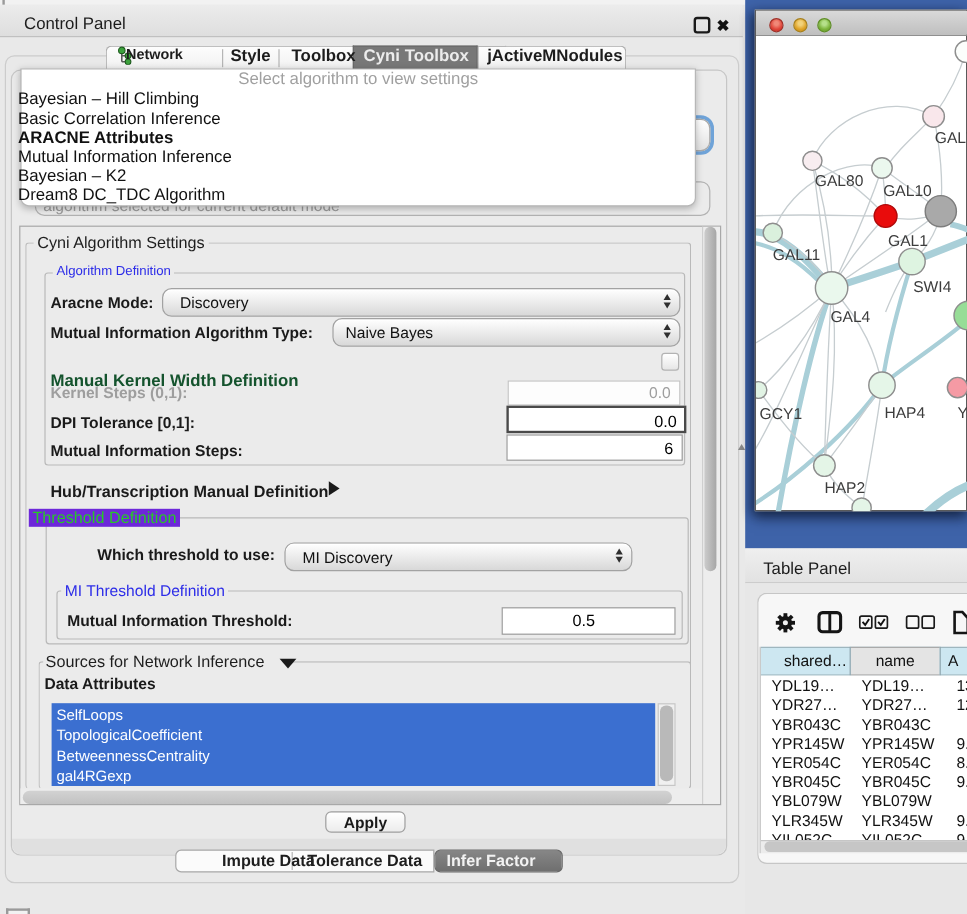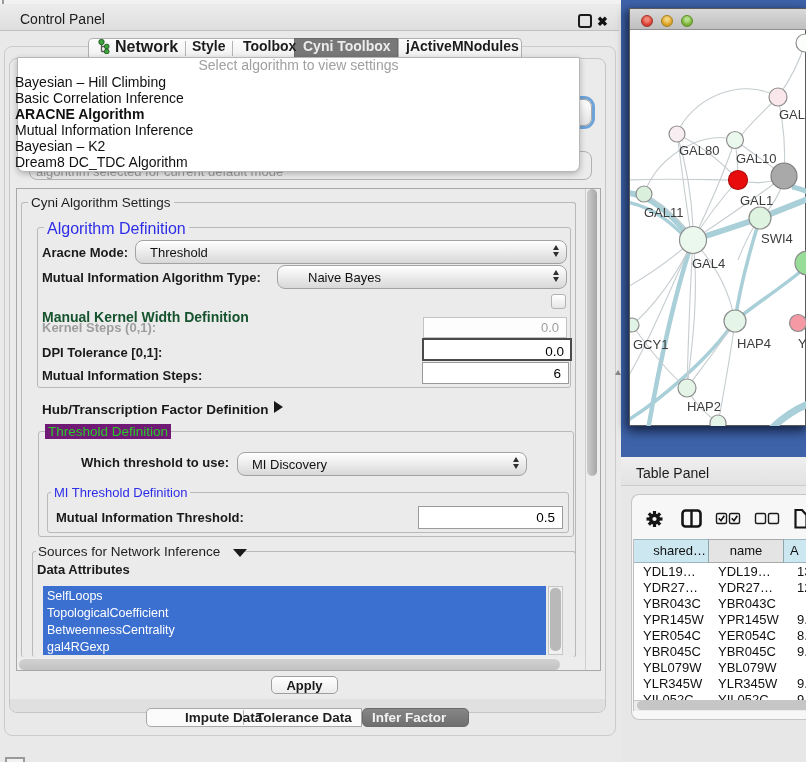--- a/index.html
+++ b/index.html
@@ -36,101 +36,101 @@
 
   <div class="abs" style="left:185px;top:41px;width:1px;height:15px;background:#b5b5b5;"></div>
   <div class="abs" style="left:232px;top:41px;width:1px;height:15px;background:#b5b5b5;"></div>
 
   <svg class="abs" style="left:97px;top:38px;" width="14" height="16">
     <path d="M 4.5 5 L 4.5 13.5 M 4.5 8.5 L 9 8.5 M 4.5 13.5 L 9 13.5" fill="none" stroke="#5a5a5a" stroke-width="1.3"></path>
     <circle cx="4.5" cy="4" r="2.7" fill="#3da23d" stroke="#1f5c1f" stroke-width="0.9"></circle>
     <circle cx="9.7" cy="8.5" r="2.4" fill="#3da23d" stroke="#1f5c1f" stroke-width="0.9"></circle>
     <circle cx="9.7" cy="13.5" r="2.4" fill="#3da23d" stroke="#1f5c1f" stroke-width="0.9"></circle>
   </svg>
-  <div class="abs b" style="left:115px;top:38px;font-size:16px;color:#1c1c1c;">Network</div>
+  <div class="abs b" style="left:105px;top:38px;font-size:12px;color:#1c1c1c;">Network</div>
   <div class="abs b" style="left:192px;top:38px;font-size:14px;color:#1c1c1c;">Style</div>
   <div class="abs b" style="left:243px;top:38px;font-size:14px;color:#1c1c1c;">Toolbox</div>
   <div class="abs b" style="left:303px;top:38px;font-size:14px;color:#ececec;">Cyni Toolbox</div>
   <div class="abs b" style="left:406px;top:38px;font-size:14px;color:#1c1c1c;">jActiveMNodules</div>
 </div>
 
 <div class="abs" style="left:29px;top:99px;width:563px;height:27px;border-radius:8px;background:linear-gradient(#ffffff,#e2e2e2);border:1px solid #a9a9a9;box-shadow:0 0 0 3px #6fa3d8;"></div>
 
 <div class="abs" style="left:29px;top:151px;width:563px;height:29px;border-radius:8px;background:#ebebeb;border:1px solid #b2b2b2;"></div>
 <div class="abs" style="left:36px;top:164px;font-size:13px;color:#9b9b9b;">algorithm selected for current default mode</div>
 
 <div class="abs" style="left:17px;top:57px;width:563px;height:115px;background:#ffffff;border:1px solid #b7b7b7;border-radius:0 0 7px 7px;box-shadow:0 2px 6px rgba(0,0,0,0.25);"></div>
 <div class="abs" style="left:17px;top:57px;width:563px;text-align:center;font-size:14px;color:#a0a0a0;">Select algorithm to view settings</div>
 <div class="abs" style="left:15px;top:74px;font-size:14px;color:#111;line-height:16px;">
   Bayesian – Hill Climbing<br>
   Basic Correlation Inference<br>
-  <span class="b">ARACNE Algorithm</span><br>
+  <span class="b">ARACNE Attributes</span><br>
   Mutual Information Inference<br>
   Bayesian – K2<br>
   Dream8 DC_TDC Algorithm
 </div>
 
 <div class="abs" style="left:16px;top:188px;width:585px;height:483px;border:1px solid #a8a8a8;background:#ebebeb;"></div>
 
 <div class="abs" style="left:585px;top:189px;width:15px;height:481px;background:#ededed;border-left:1px solid #cfcfcf;"></div>
 <div class="abs" style="left:587px;top:189px;width:10px;height:287px;background:linear-gradient(90deg,#cccccc,#a6a6a6);border-radius:5px;"></div>
 
 <div class="abs" style="left:17px;top:657px;width:568px;height:13px;background:#ededed;"></div>
 <div class="abs" style="left:19px;top:659px;width:541px;height:11px;background:linear-gradient(#d2d2d2,#c2c2c2);border-radius:6px;"></div>
 
 <div class="abs" style="left:21px;top:202px;width:555px;height:455px;border:1px solid #b9b9b9;border-radius:3px;border-bottom:none;"></div>
 <div class="abs" style="left:28px;top:195px;background:#ebebeb;padding:0 3px;font-size:13.5px;color:#1e1e1e;">Cyni Algorithm Settings</div>
 
 <div class="abs" style="left:37px;top:227px;width:534px;height:161px;border:1px solid #b9b9b9;border-radius:3px;"></div>
-<div class="abs" style="left:44px;top:220px;background:#ebebeb;padding:0 3px;font-size:16px;color:#2d2de8;">Algorithm Definition</div>
+<div class="abs" style="left:44px;top:220px;background:#ebebeb;padding:0 3px;font-size:11px;color:#2d2de8;">Algorithm Definition</div>
 
 <div class="abs b" style="left:42px;top:245px;font-size:13px;color:#1a1a1a;">Aracne Mode:</div>
 <div class="combo abs" style="left:135px;top:240px;width:432px;height:24px;"></div>
 <div class="car up abs" style="left:553px;top:245px;"></div>
 <div class="car dn abs" style="left:553px;top:252px;"></div>
-<div class="abs" style="left:150px;top:245px;font-size:13px;color:#111;">Threshold</div>
+<div class="abs" style="left:150px;top:245px;font-size:13px;color:#111;">Discovery</div>
 
 <div class="abs b" style="left:42px;top:270px;font-size:13px;color:#1a1a1a;">Mutual Information Algorithm Type:</div>
 <div class="combo abs" style="left:277px;top:265px;width:290px;height:24px;"></div>
 <div class="car up abs" style="left:553px;top:270px;"></div>
 <div class="car dn abs" style="left:553px;top:277px;"></div>
-<div class="abs" style="left:308px;top:270px;font-size:13px;color:#111;">Naive Bayes</div>
+<div class="abs" style="left:288px;top:270px;font-size:13px;color:#111;">Naive Bayes</div>
 
 <div class="abs b" style="left:42px;top:309px;font-size:14px;color:#14532d;">Manual Kernel Width Definition</div>
 <div class="abs" style="left:551px;top:294px;width:15px;height:15px;border:1px solid #b3b3b3;border-radius:3px;background:linear-gradient(#ffffff,#e6e6e6);"></div>
 
 <div class="abs b" style="left:42px;top:320px;font-size:13px;color:#9e9e9e;">Kernel Steps (0,1):</div>
 <div class="abs" style="left:423px;top:317px;width:144px;height:21px;background:#fdfdfd;border:1px solid #c3c3c3;"></div>
 <div class="abs" style="left:423px;top:320px;width:136px;text-align:right;font-size:13px;color:#9e9e9e;">0.0</div>
 
 <div class="abs b" style="left:42px;top:345px;font-size:13px;color:#1a1a1a;">DPI Tolerance [0,1]:</div>
 <div class="abs" style="left:422px;top:338px;width:150px;height:23px;background:#ffffff;border:2px solid #4a4a4a;"></div>
 <div class="abs" style="left:422px;top:344px;width:142px;text-align:right;font-size:13.5px;color:#000;">0.0</div>
 
 <div class="abs b" style="left:42px;top:368px;font-size:13px;color:#1a1a1a;">Mutual Information Steps:</div>
 <div class="abs" style="left:422px;top:362px;width:147px;height:22px;background:#ffffff;border:1px solid #9a9a9a;"></div>
 <div class="abs" style="left:422px;top:366px;width:139px;text-align:right;font-size:13.5px;color:#000;">6</div>
 
-<div class="abs b" style="left:42px;top:402px;font-size:13.5px;color:#1a1a1a;">Hub/Transcription Factor Definition</div>
+<div class="abs b" style="left:42px;top:402px;font-size:13.5px;color:#1a1a1a;">Hub/Transcription Manual Definition</div>
 <div class="abs" style="left:274px;top:401px;width:0;height:0;border-left:9px solid #1a1a1a;border-top:6.5px solid transparent;border-bottom:6.5px solid transparent;"></div>
 
 <div class="abs" style="left:38px;top:431px;width:536px;height:106px;border:1px solid #b9b9b9;border-radius:3px;"></div>
-<div class="abs" style="left:45px;top:424px;background:#701a75;padding:0 3px;font-size:13.5px;color:#28c828;">Threshold Definition</div>
+<div class="abs" style="left:24px;top:424px;background:#6d28d9;padding:0 3px;font-size:13.5px;color:#28c828;">Threshold Definition</div>
 
 <div class="abs b" style="left:81px;top:455px;font-size:13px;color:#1a1a1a;">Which threshold to use:</div>
 <div class="combo abs" style="left:237px;top:452px;width:290px;height:24px;"></div>
 <div class="car up abs" style="left:513px;top:457px;"></div>
 <div class="car dn abs" style="left:513px;top:464px;"></div>
 <div class="abs" style="left:252px;top:457px;font-size:13px;color:#111;">MI Discovery</div>
 
 <div class="abs" style="left:47px;top:492px;width:522px;height:41px;border:1px solid #b9b9b9;border-radius:3px;"></div>
 <div class="abs" style="left:51px;top:485px;background:#ebebeb;padding:0 3px;font-size:13px;color:#2d2de8;">MI Threshold Definition</div>
 <div class="abs b" style="left:56px;top:510px;font-size:13px;color:#1a1a1a;">Mutual Information Threshold:</div>
 <div class="abs" style="left:418px;top:506px;width:145px;height:23px;background:#ffffff;border:1px solid #9a9a9a;"></div>
-<div class="abs" style="left:418px;top:510px;width:137px;text-align:right;font-size:13.5px;color:#000;">0.5</div>
+<div class="abs" style="left:418px;top:510px;width:137px;text-align:center;font-size:13.5px;color:#000;">0.5</div>
 
 <div class="abs" style="left:32px;top:551px;width:544px;height:106px;border:1px solid #b9b9b9;border-radius:3px;border-bottom:none;"></div>
 <div class="abs" style="left:36px;top:544px;background:#ebebeb;padding:0 22px 0 2px;font-size:13.5px;color:#1e1e1e;">Sources for Network Inference</div>
 <div class="abs" style="left:233px;top:549px;width:0;height:0;border-top:8px solid #1a1a1a;border-left:7px solid transparent;border-right:7px solid transparent;"></div>
 <div class="abs b" style="left:37px;top:562px;font-size:13px;color:#1a1a1a;">Data Attributes</div>
 
 <div class="abs" style="left:43px;top:586px;width:503px;height:69px;background:#3b6fd0;color:#fff;font-size:12.5px;line-height:17px;padding:2px 0 0 4px;">SelfLoops<br>TopologicalCoefficient<br>BetweennessCentrality<br>gal4RGexp</div>
 
 <div class="abs" style="left:548px;top:586px;width:15px;height:69px;background:#f0f0f0;border:1px solid #c6c6c6;"></div>
 <div class="abs" style="left:550px;top:588px;width:11px;height:63px;background:#b9b9b9;border-radius:5px;"></div>

